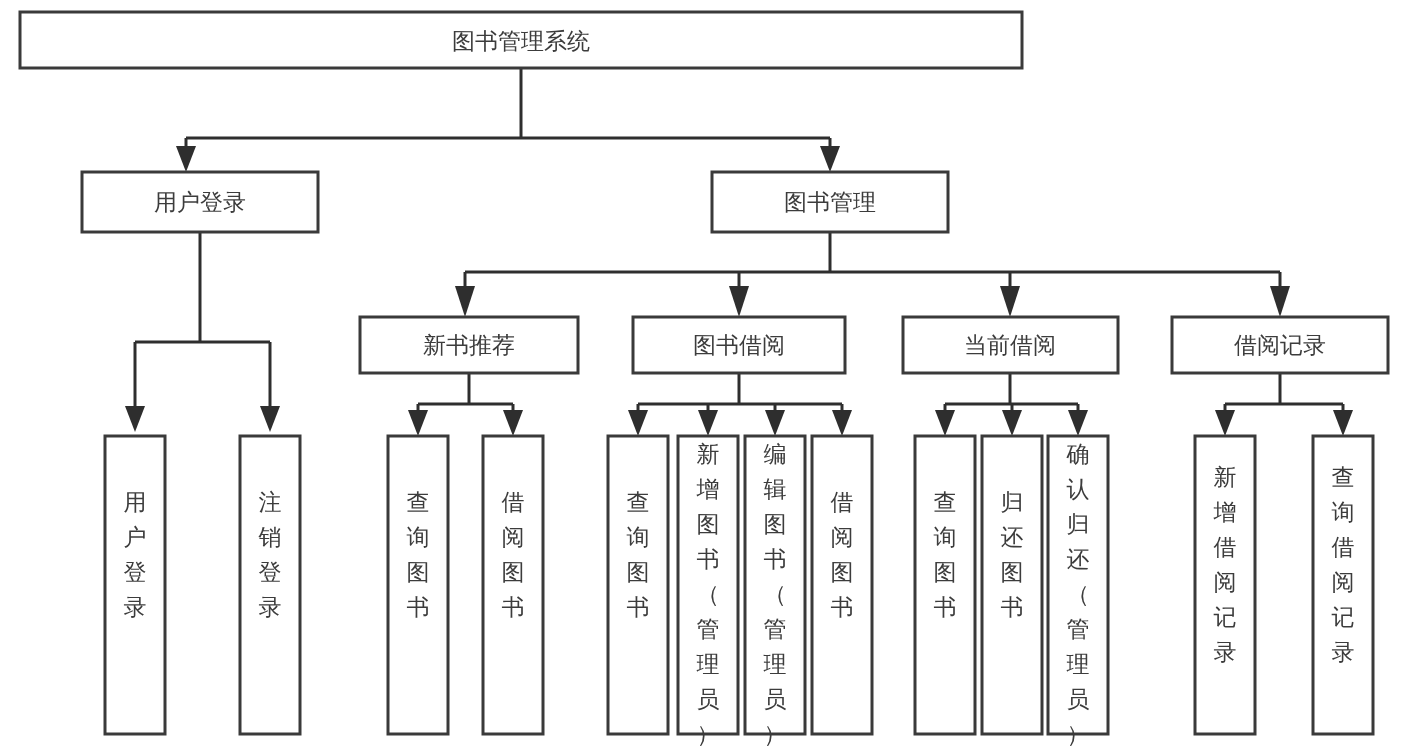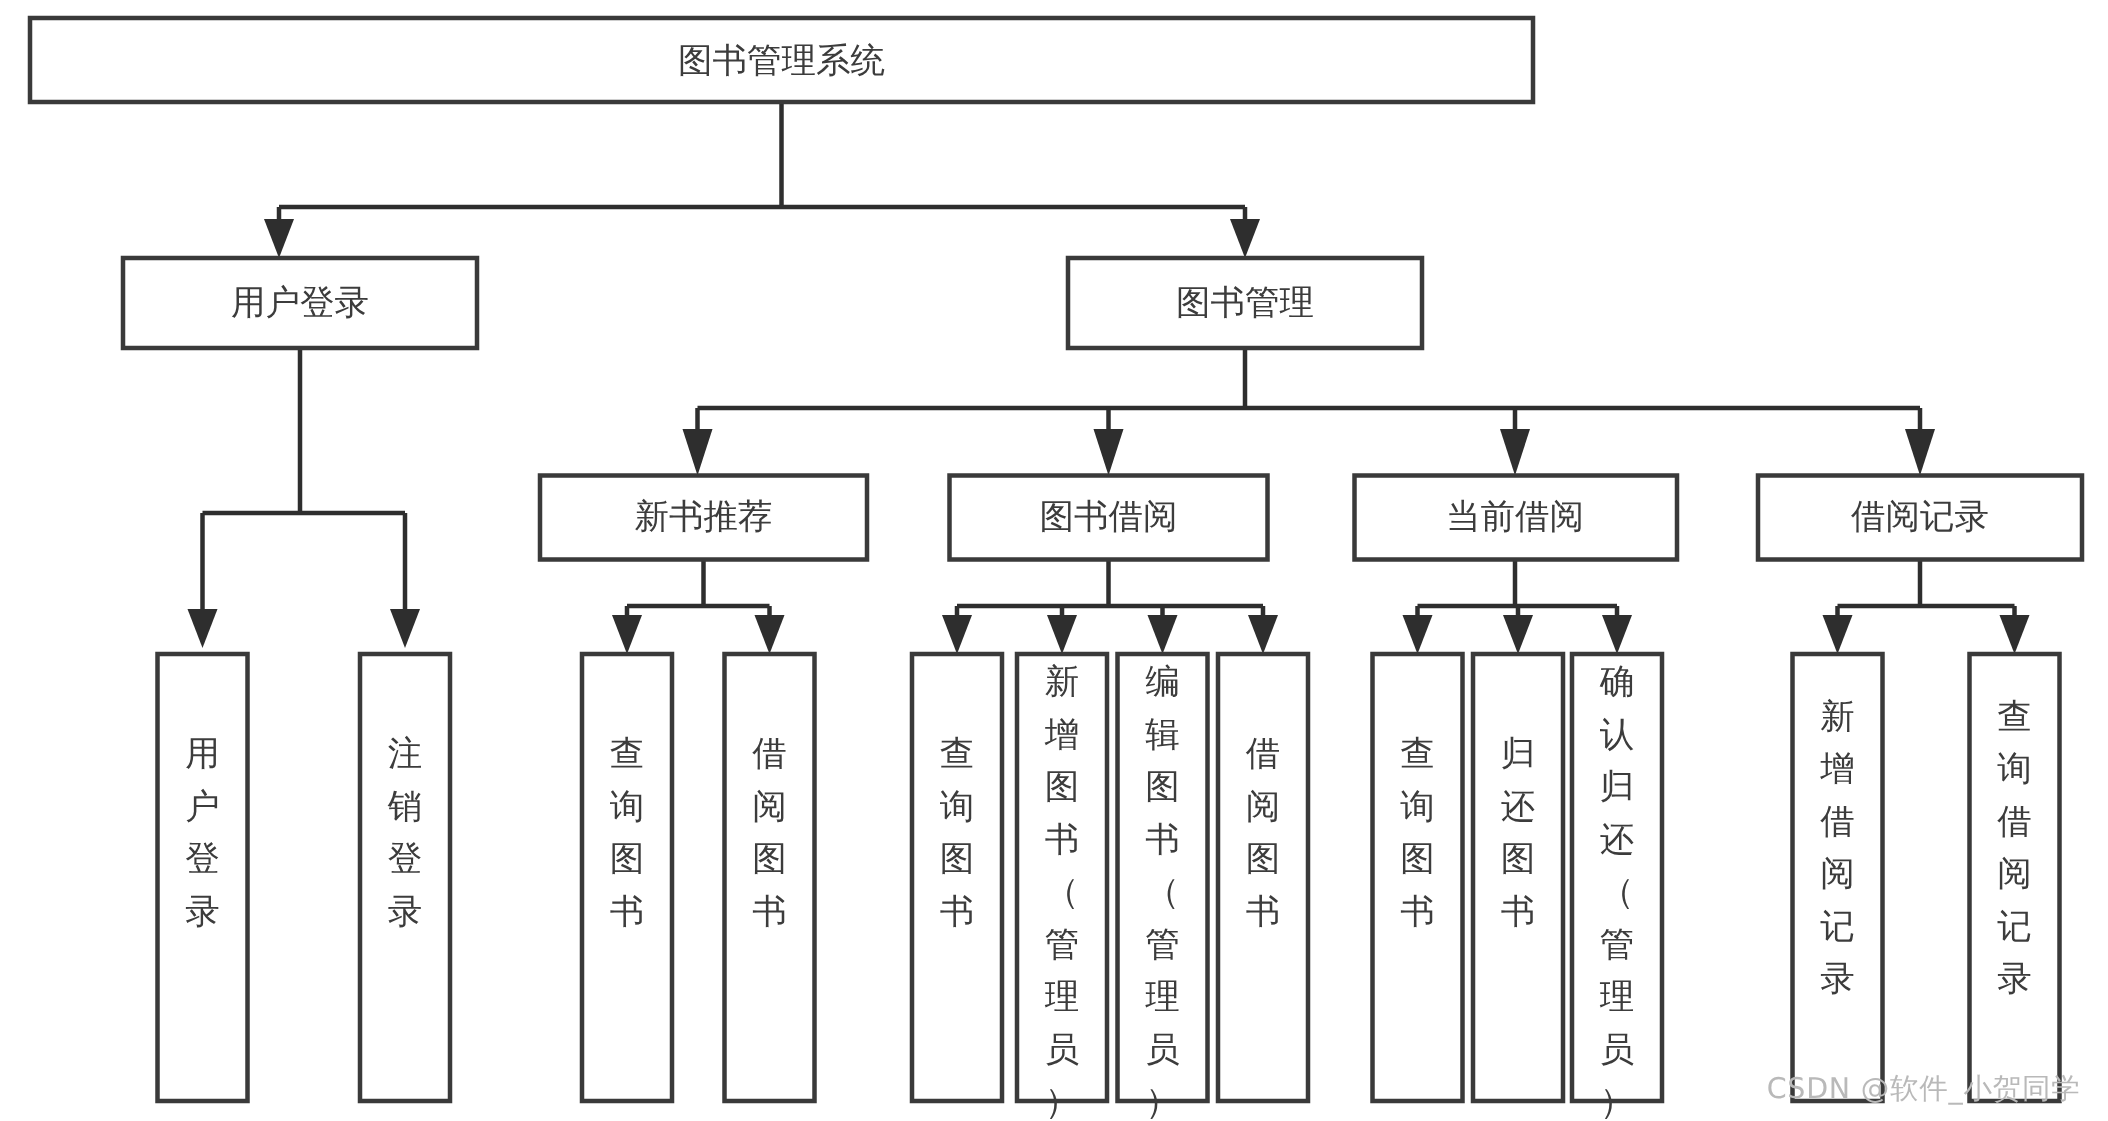--- a/index.html
+++ b/index.html
@@ -219,14 +219,13 @@
     <rect class="node-box" x="1195" y="436" width="60" height="298"></rect>
     <text class="node-label-vert" x="1225" y="485"><tspan x="1225" y="485">新</tspan><tspan x="1225" y="520">增</tspan><tspan x="1225" y="555">借</tspan><tspan x="1225" y="590">阅</tspan><tspan x="1225" y="625">记</tspan><tspan x="1225" y="660">录</tspan></text>
   </g>
   <g>
     <rect class="node-box" x="1313" y="436" width="60" height="298"></rect>
     <text class="node-label-vert" x="1343" y="485"><tspan x="1343" y="485">查</tspan><tspan x="1343" y="520">询</tspan><tspan x="1343" y="555">借</tspan><tspan x="1343" y="590">阅</tspan><tspan x="1343" y="625">记</tspan><tspan x="1343" y="660">录</tspan></text>
   </g>
 
 </svg>
 
-<div class="watermark">CSDN @软件_小贺同学</div>
 </div>
 
 </body></html>

